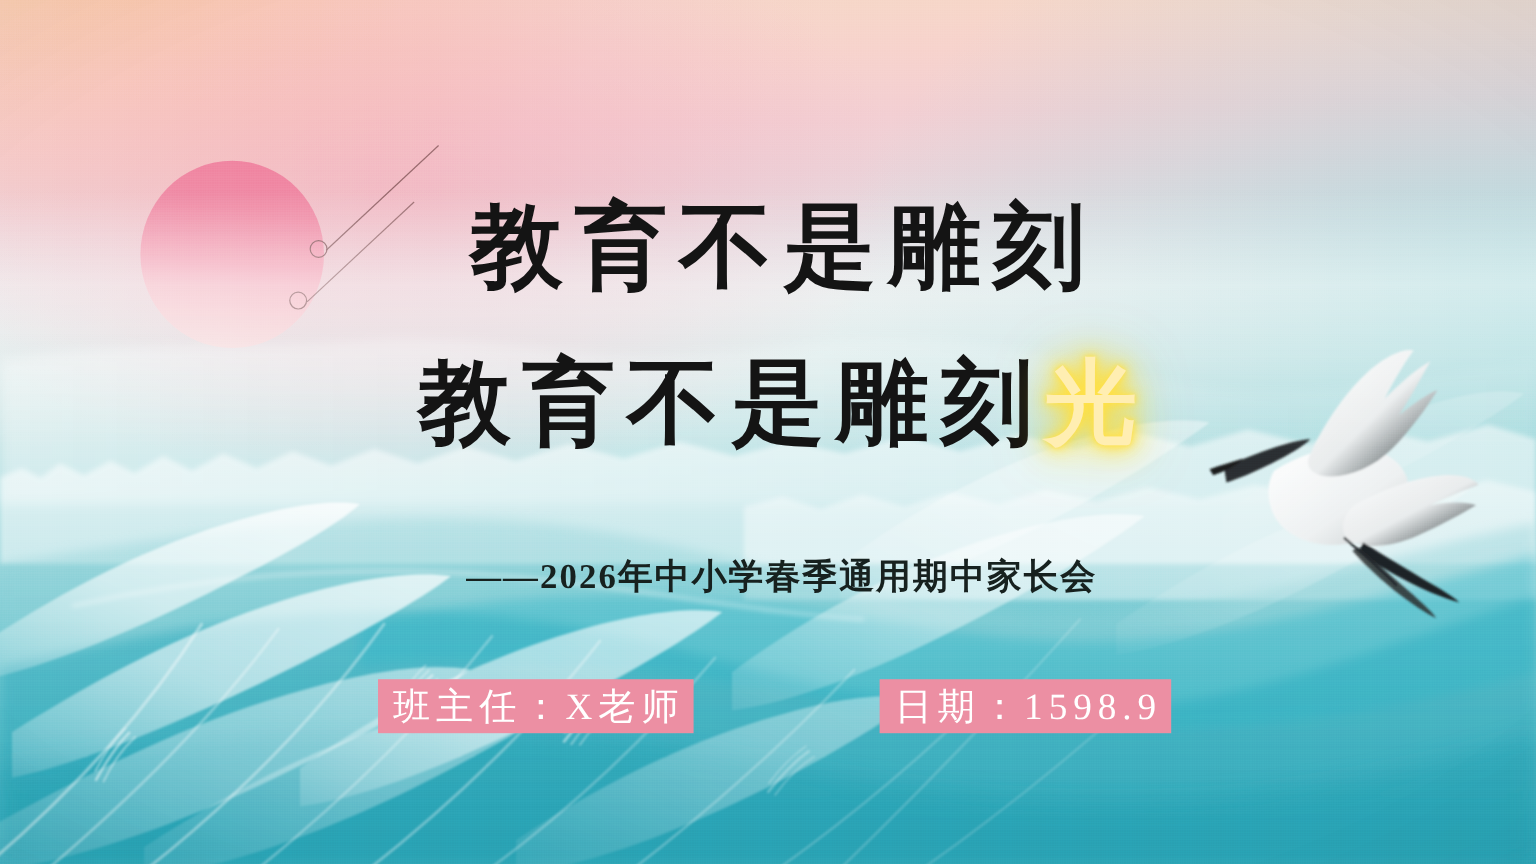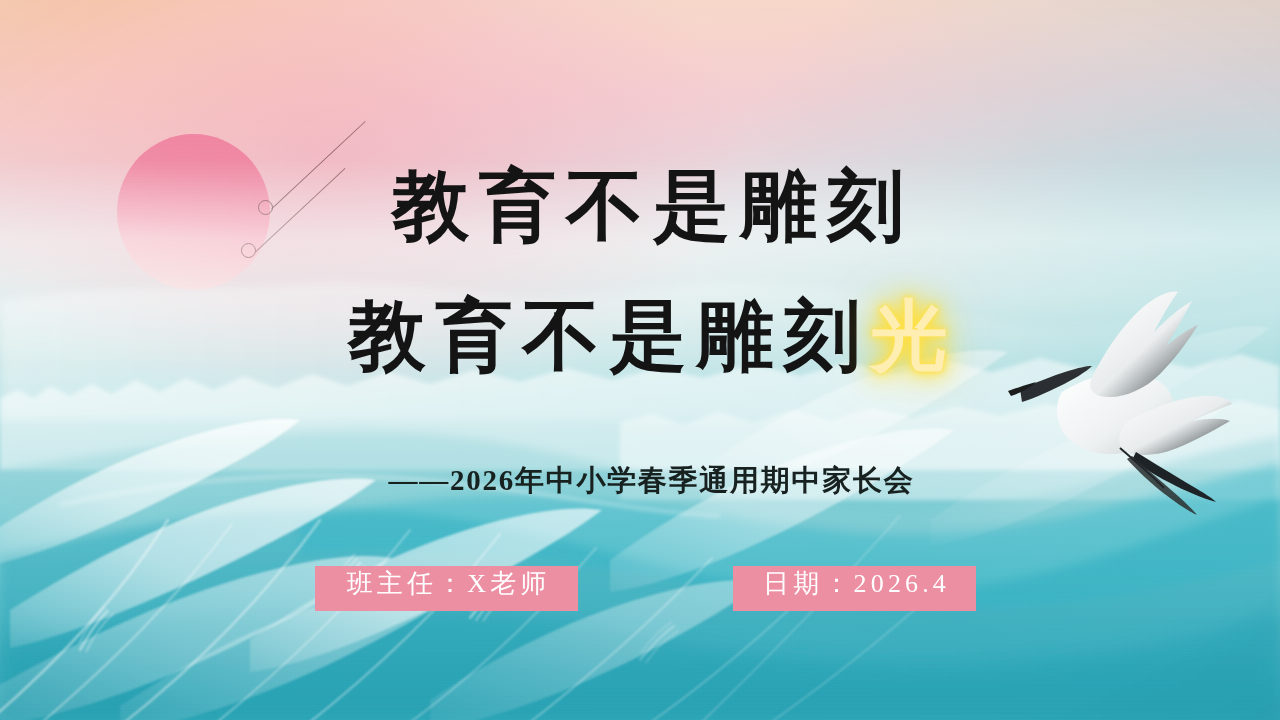--- a/index.html
+++ b/index.html
@@ -117,24 +117,24 @@
     font-weight:700;color:#17211f;
     font-size:29px;letter-spacing:.06em;white-space:nowrap;
   }
   .subtitle .sub-inner{margin-left:23px;}
 
   
   .badges{position:absolute;left:0;top:566px;width:1280px;}
   .badge{
     position:absolute;height:45px;
     background:#ec8fa3;
-    display:flex;justify-content:center;
+    display:flex;align-items:center;justify-content:center;
     color:#ffffff;
     font-family:"Liberation Serif","DejaVu Serif",serif;
-    font-size:26px;letter-spacing:.16em;
+    font-size:31px;letter-spacing:.16em;
     text-indent:.16em;
     white-space:nowrap;
   }
   .badge.b1{left:315px;width:263px;}
   .badge.b2{left:733px;width:243px;}
 </style>
 </head>
 <body>
 
 <div id="slide">
@@ -367,17 +367,17 @@
 
   <div class="subtitle">
     <span class="sub-inner">——2026年中小学春季通用期中家长会</span>
   </div>
 
   <div class="badges">
     <div class="badge b1">
       <span>班主任：X老师</span>
     </div>
     <div class="badge b2">
-      <span>日期：2026.4</span>
+      <span>日期：1598.9</span>
     </div>
   </div>
 
 </div>
 
 </body></html>

